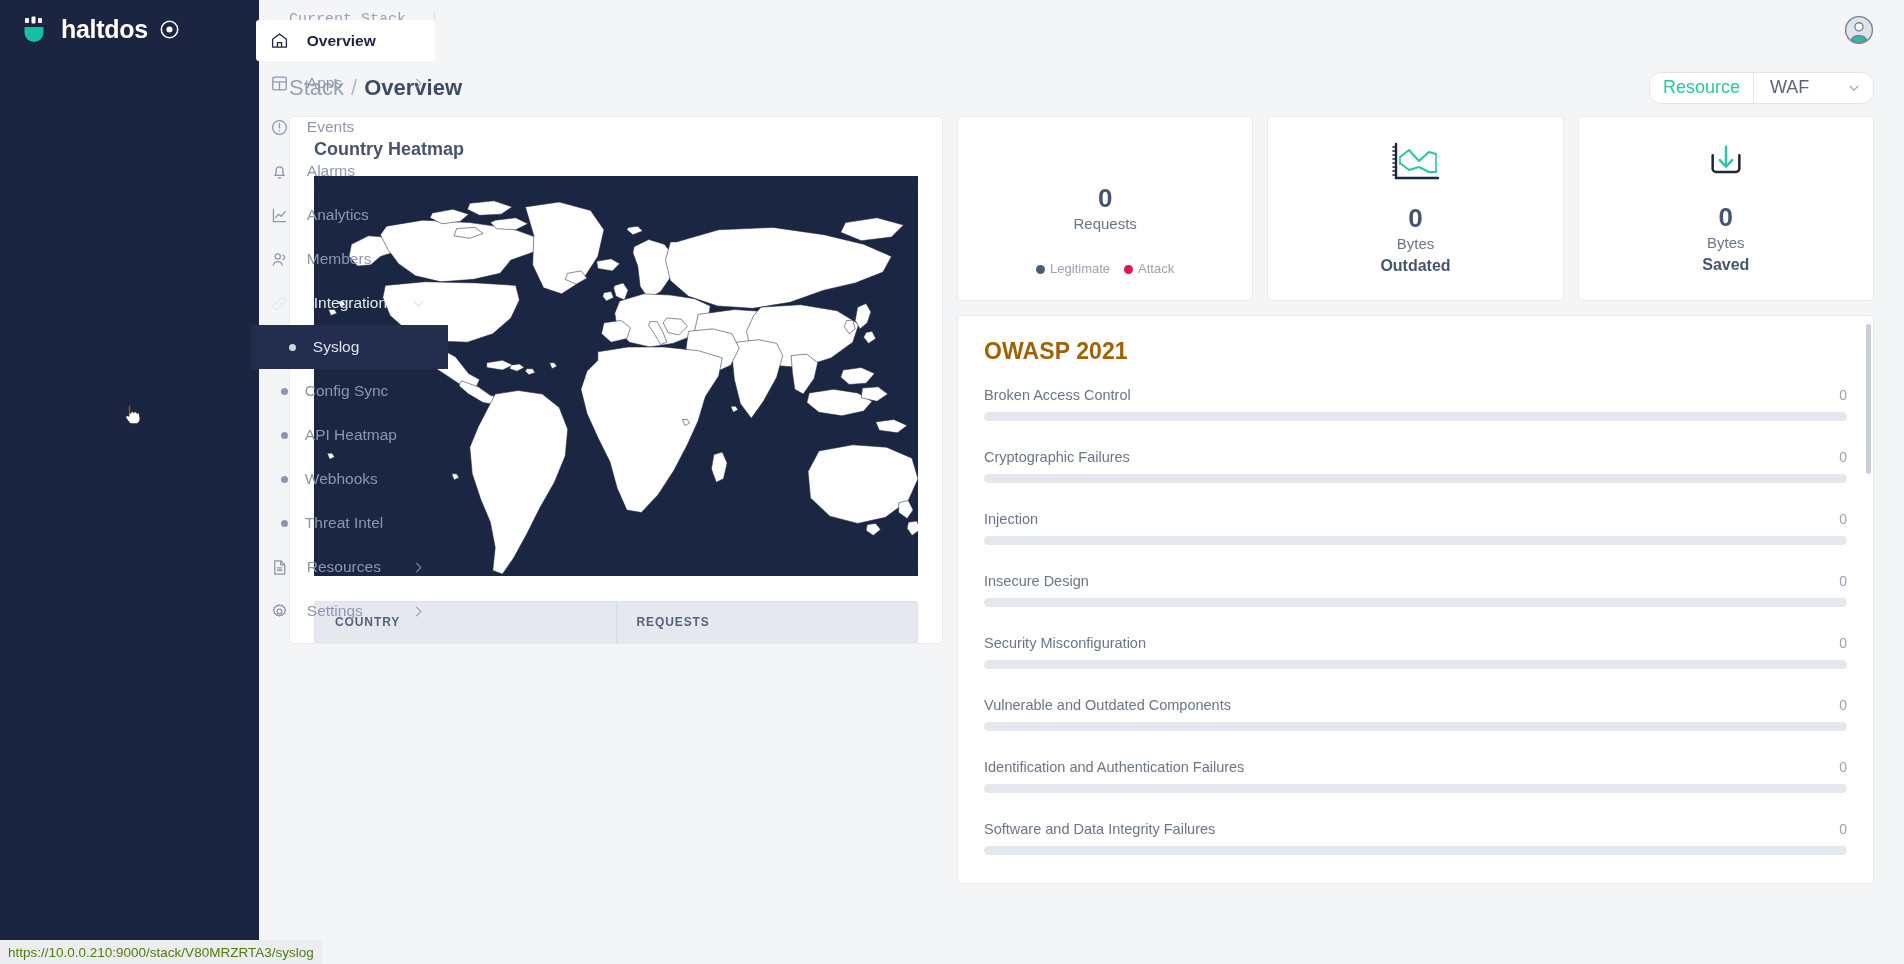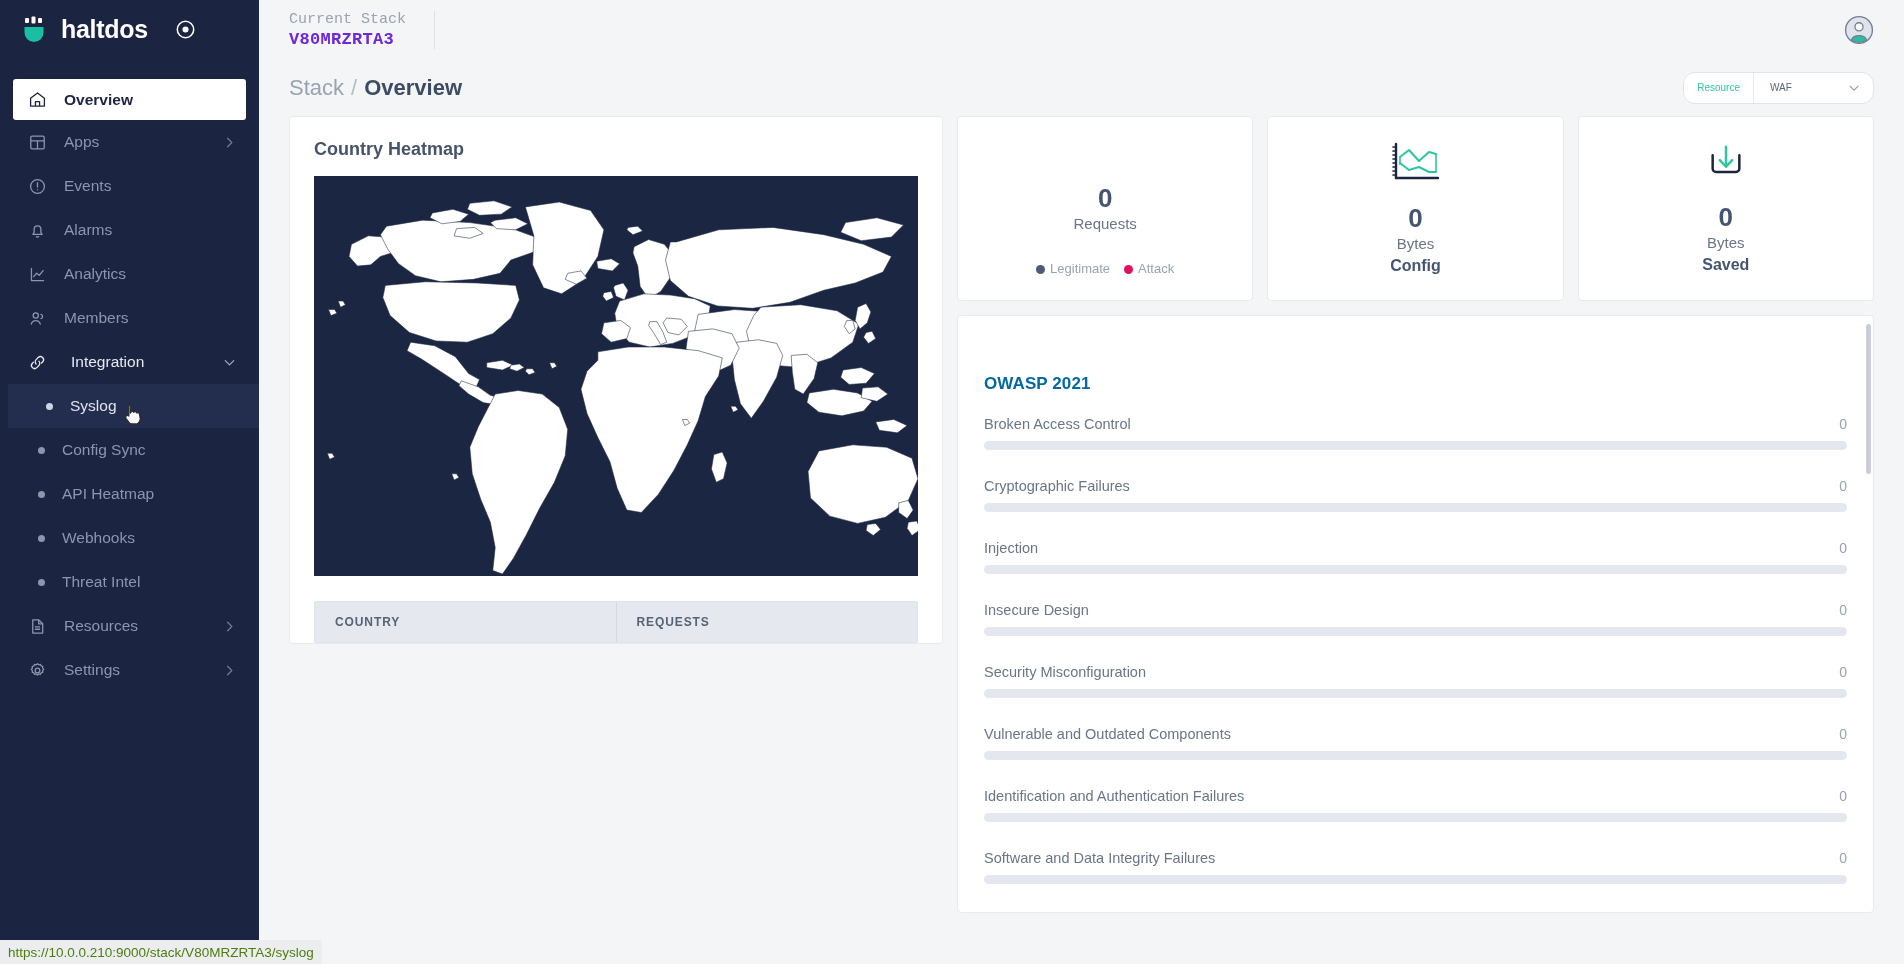--- a/index.html
+++ b/index.html
@@ -8,21 +8,21 @@
     overflow: hidden;
     font-family: "Liberation Sans", sans-serif;
     background: #f4f5f7;
   }
   #app { position: relative; width: 1904px; height: 964px; display: flex; }
 
   
   .sidebar {
     width: 259px; min-width: 259px; height: 964px;
     background: #1b2440;
-    display: flex; flex-direction: column;
+    display: flex; flex-direction: row;
     position: relative; z-index: 5;
   }
   .brand {
     height: 59px; display: flex; align-items: center;
     padding-left: 22px; gap: 11px;
   }
   .brand-logo { width: 28px; height: 28px; position: relative; flex: 0 0 auto; }
   .brand-name { color: #ffffff; font-size: 25px; font-weight: bold; letter-spacing: -.3px; }
   .brand-target { margin-left: auto; margin-right: 63px; color: #ffffff; display:flex; }
 
@@ -77,21 +77,21 @@
   .content { flex: 1 1 auto; padding: 0 30px; overflow: hidden; position: relative; }
 
   .crumb-row { display: flex; align-items: center; height: 57px; }
   .crumb { font-size: 22px; color: #9aa3b2; }
   .crumb .sep { padding: 0 7px; color: #b4bbc7; }
   .crumb .cur { color: #3d4b63; font-weight: bold; }
 
   .resource-picker {
     margin-left: auto; display: flex; align-items: stretch;
     height: 32px; background: #ffffff; border: 1px solid #e1e4ea; border-radius: 12px;
-    overflow: hidden; font-size: 10px;
+    overflow: hidden; font-size: 18px;
   }
   .rp-label {
     display: flex; align-items: center; padding: 0 13px;
     color: #2ec6a0; border-right: 1px solid #e6e9ee; cursor: pointer;
   }
   .rp-value {
     display: flex; align-items: center; padding: 0 12px 0 16px;
     color: #5b6678; min-width: 93px; cursor: pointer;
   }
   .rp-caret { display: flex; align-items: center; padding-right: 12px; color: #97a0ae; cursor: pointer; }
@@ -129,21 +129,21 @@
   .stat-sub.b { font-weight: bold; color: #455571; font-size: 16px; }
   .stat-icon { margin-bottom: 20px; display: flex; }
   .legend { position: absolute; bottom: 24px; display: flex; gap: 14px; align-items: center; }
   .legend span.t { font-size: 13px; color: #9aa3b2; }
   .legend .d { width: 9px; height: 9px; border-radius: 50%; display: inline-block; margin-right: 5px; vertical-align: middle; }
 
   .owasp-card {
     background: #ffffff; border: 1px solid #e8eaee; border-radius: 4px;
     padding: 22px 26px 0 26px; flex: 1 1 auto; overflow: hidden; position: relative;
   }
-  .owasp-title { font-size: 17px; font-weight: bold; color: #0369a1; margin-bottom: 22px; letter-spacing: .1px; margin-top: 36px; }
+  .owasp-title { font-size: 23px; font-weight: bold; color: #a16207; margin-bottom: 22px; letter-spacing: .1px; }
   .owasp-list { }
   .owasp-row { margin-bottom: 28px; }
   .owasp-head { display: flex; justify-content: space-between; align-items: baseline; margin-bottom: 9px; }
   .owasp-name { font-size: 14.5px; color: #6a7587; }
   .owasp-val { font-size: 14px; color: #9aa3b2; }
   .owasp-bar { height: 9px; border-radius: 5px; background: #e4e8ee; width: 100%; }
   .owasp-bar .fill { height: 100%; border-radius: 5px; background: #2ec6a0; }
 
   .vscroll {
     position: absolute; right: 2px; top: 8px; width: 5px; bottom: 8px;
@@ -480,21 +480,21 @@
                   <path d="M7 3 v34 h42" stroke="#1b2440" stroke-width="2.4" stroke-linecap="round"></path>
                   <path d="M3.4 6 h4 M3.4 10 h4 M3.4 14 h4 M3.4 18 h4 M3.4 22 h4 M3.4 26 h4 M3.4 30 h4 M3.4 34 h4" stroke="#1b2440" stroke-width="1.6"></path>
                   <path d="M11 16 L20 9 L30 20 L40 11 L47 13" stroke="#2ec6a0" stroke-width="2.1" stroke-linejoin="round" stroke-linecap="round"></path>
                   <path d="M11 22 L20 29 L30 26 L40 31 L47 31" stroke="#2ec6a0" stroke-width="2.1" stroke-linejoin="round" stroke-linecap="round"></path>
                   <path d="M11 16 v8" stroke="#2ec6a0" stroke-width="1.6"></path>
                   <path d="M47 13 v18" stroke="#2ec6a0" stroke-width="1.6"></path>
                 </svg>
               </div>
               <div class="stat-big">0</div>
               <div class="stat-sub">Bytes</div>
-              <div class="stat-sub b">Config</div>
+              <div class="stat-sub b">Outdated</div>
             </div>
 
             <div class="stat-card">
               <div class="stat-icon">
                 <svg viewBox="0 0 52 42" width="50" height="40" fill="none">
                   <path d="M12 14 v14 a3.4 3.4 0 0 0 3.4 3.4 h21.2 a3.4 3.4 0 0 0 3.4-3.4 V14" stroke="#1b2440" stroke-width="2.6" stroke-linecap="round"></path>
                   <path d="M26 5 v20" stroke="#2ec6a0" stroke-width="2.6" stroke-linecap="round"></path>
                   <path d="M19.5 19 L26 26 L32.5 19" stroke="#2ec6a0" stroke-width="2.6" stroke-linecap="round" stroke-linejoin="round"></path>
                 </svg>
               </div>

